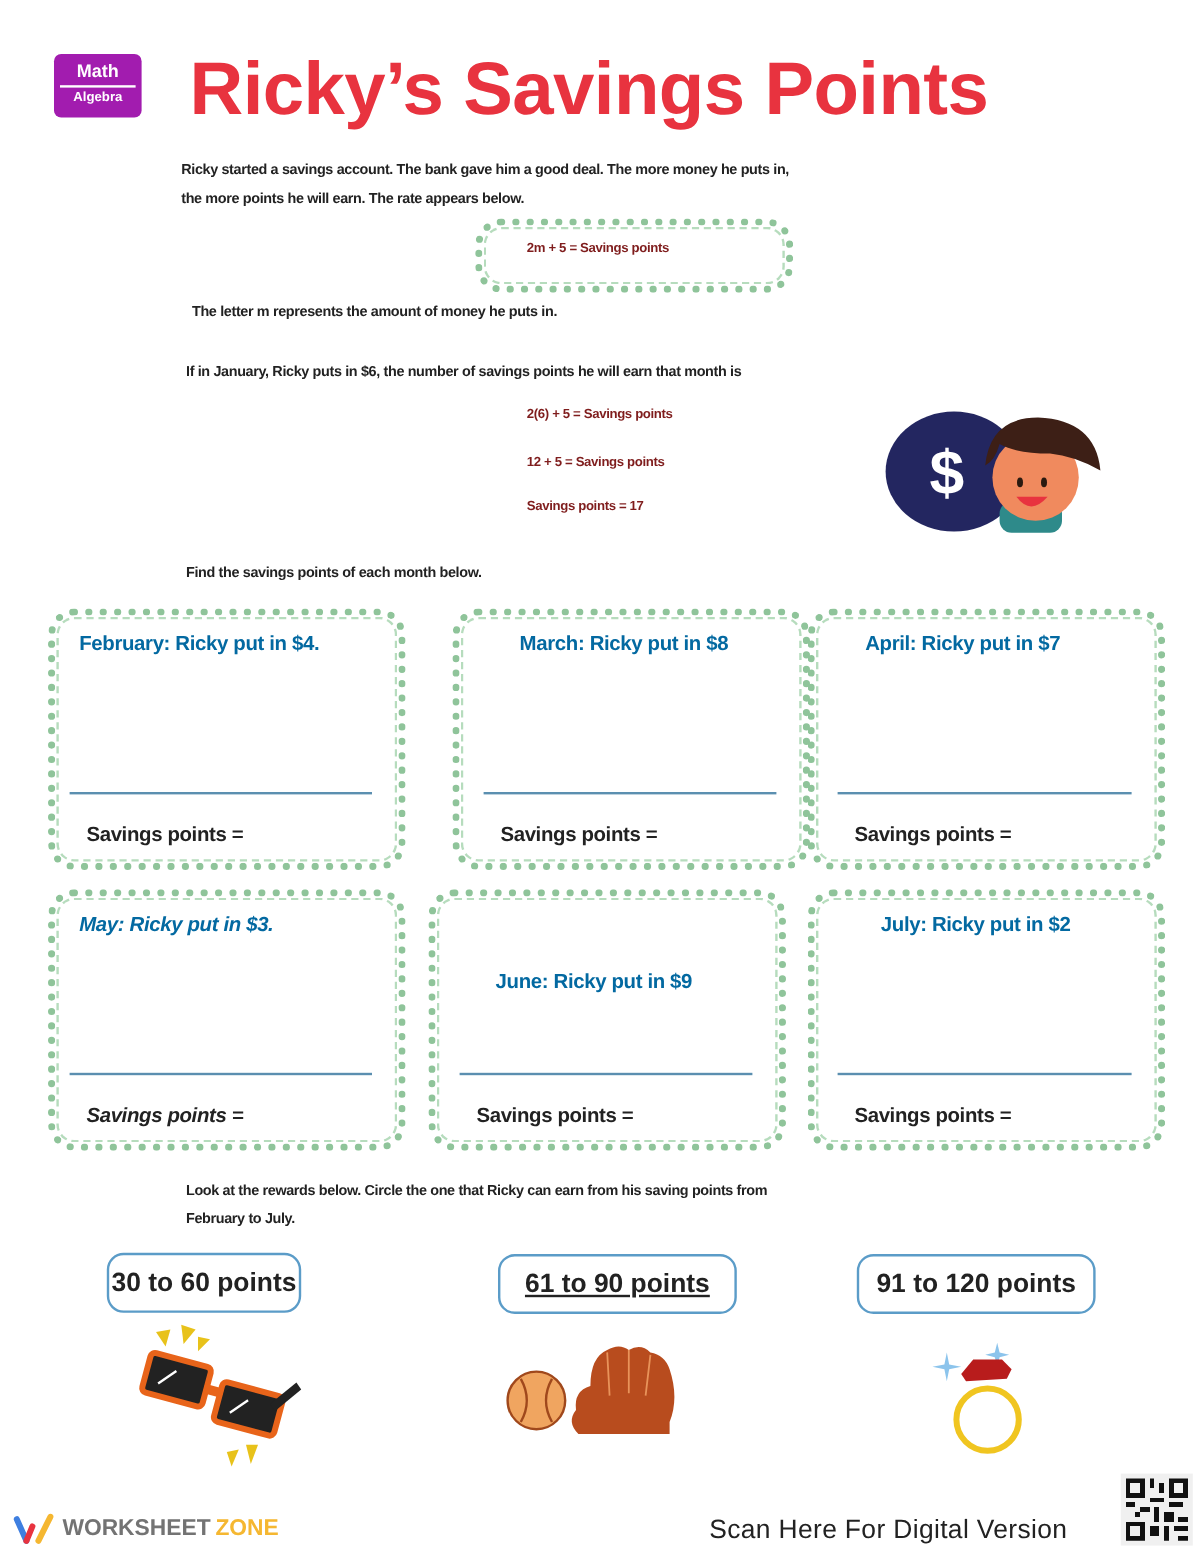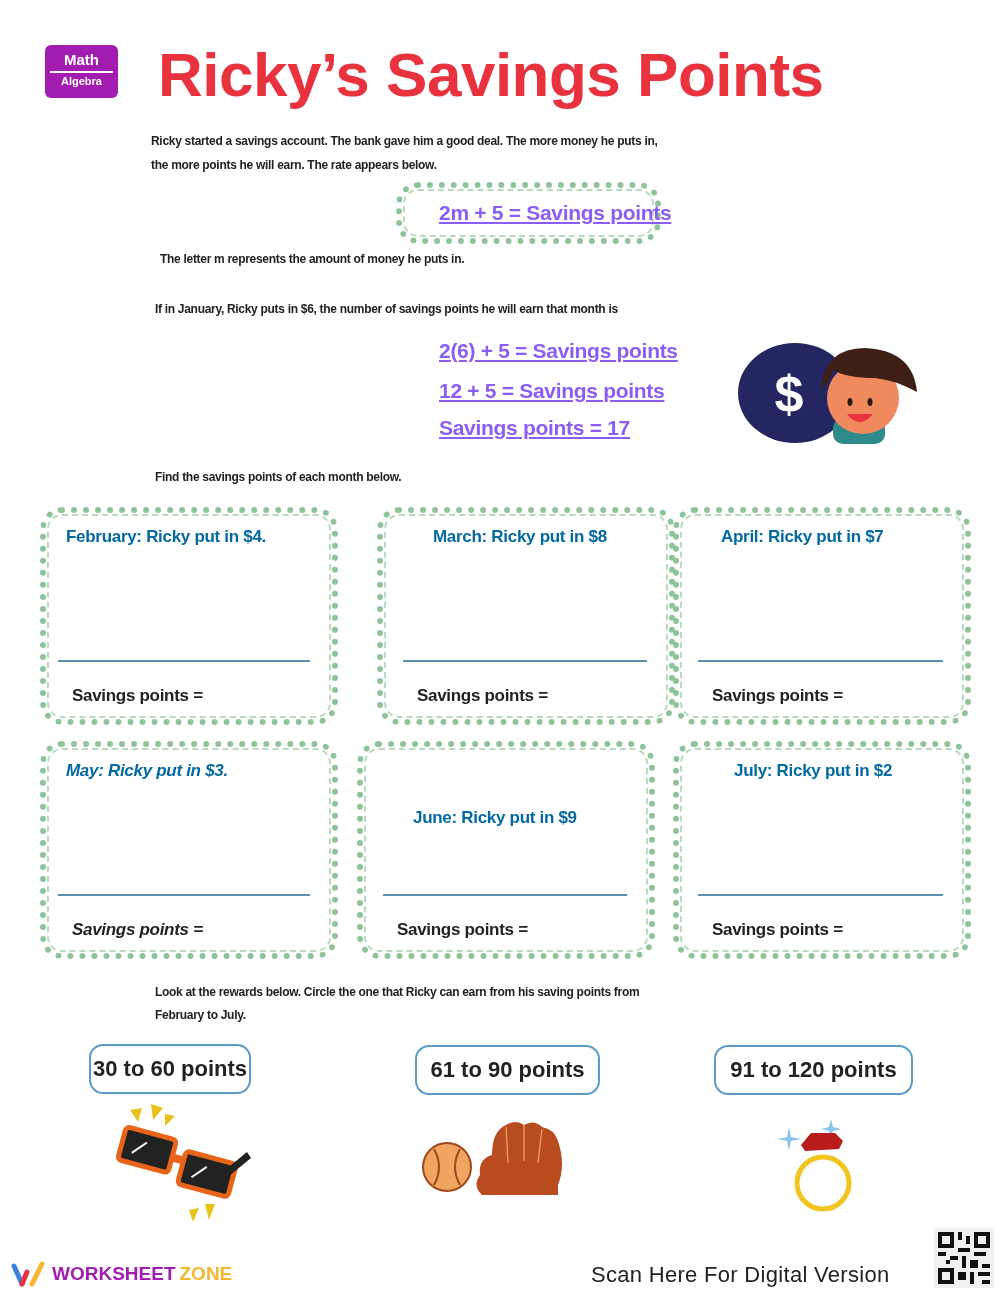--- a/index.html
+++ b/index.html
@@ -10,31 +10,31 @@
   .badge .subject { font-weight: bold; font-size: 15px; margin-top: 6px; display: block; }
   .badge .rule { height: 2px; background: #fff; margin: 3px 5px 2px 5px; }
   .badge .topic { font-weight: bold; font-size: 11px; display: block; }
 
   .title { position: absolute; left: 158px; top: 44px; font-family: "Liberation Sans", sans-serif; font-weight: bold; font-size: 62px; color: #e8333f; letter-spacing: -0.5px; line-height: 1; }
 
   .txt { position: absolute; font-size: 12px; font-weight: bold; line-height: 24px; color: #222; letter-spacing: -0.3px; }
 
   .leaf-border { position: absolute; border-radius: 22px; border: 6px dotted #8fc49a; outline: 2px dashed #b6dcbd; outline-offset: -9px; }
 
-  .eq { position: absolute; font-size: 21px; font-weight: bold; color: #8b5cf6; letter-spacing: -0.3px; text-decoration: underline; }
+  .eq { position: absolute; font-size: 11px; font-weight: bold; color: #7f1d1d; letter-spacing: -0.3px; }
 
   .box { position: absolute; width: 298px; height: 218px; border-radius: 22px; border: 6px dotted #8fc49a; outline: 2px dashed #b6dcbd; outline-offset: -9px; }
   .box .q { position: absolute; top: 14px; font-size: 17px; font-weight: bold; color: #0369a1; letter-spacing: -0.3px; white-space: nowrap; }
   .box .ans-line { position: absolute; left: 12px; right: 22px; top: 147px; height: 2px; background: #5b8fb0; }
   .box .sp { position: absolute; left: 26px; top: 173px; font-size: 17px; font-weight: bold; color: #222; letter-spacing: -0.3px; }
 
   .reward { position: absolute; height: 50px; border: 2px solid #5b9cc8; border-radius: 14px; background: #fff; font-size: 22px; font-weight: bold; color: #222; text-align: center; line-height: 46px; }
 
   .footer-logo { position: absolute; left: 10px; top: 1260px; display: flex; align-items: center; }
-  .footer-logo .word1 { color: #a21caf; font-weight: bold; font-size: 19px; margin-left: 6px; }
+  .footer-logo .word1 { color: #737373; font-weight: bold; font-size: 19px; margin-left: 6px; }
   .footer-logo .word2 { color: #f5b731; font-weight: bold; font-size: 19px; margin-left: 4px; }
   .scan { position: absolute; left: 591px; top: 1262px; font-size: 22px; color: #222; letter-spacing: 0.3px; }
   .qr { position: absolute; left: 934px; top: 1228px; width: 60px; height: 60px; background: #f0f0f0; padding: 4px; }
 </style>
 </head>
 <body>
 
 <div class="badge">
   <span class="subject">Math</span>
   <div class="rule"></div>
@@ -98,21 +98,21 @@
 <div class="box" style="left:673px; top:741px;">
   <div class="q" style="left:55px;">July: Ricky put in $2</div>
   <div class="ans-line" style="left:19px;"></div>
   <div class="sp" style="left:33px;">Savings points  =</div>
 </div>
 
 <div class="txt" style="left:155px; top:980px;">Look at the rewards below.  Circle the one that Ricky can earn from his saving points from</div>
 <div class="txt" style="left:155px; top:1003px;">February to July.</div>
 
 <div class="reward" style="left:89px; top:1044px; width:162px;">30 to 60 points</div>
-<div class="reward" style="left:415px; top:1045px; width:185px;">61 to 90 points</div>
+<div class="reward" style="left:415px; top:1045px; width:199px;text-decoration:underline;">61 to 90 points</div>
 <div class="reward" style="left:714px; top:1045px; width:199px;">91 to 120 points</div>
 
 <svg style="position:absolute; left:105px; top:1100px;" width="150" height="125" viewBox="0 0 150 125">
   <polygon points="25,10 33,22 37,8" fill="#e8c21a"></polygon>
   <polygon points="46,4 48,20 58,8" fill="#e8c21a"></polygon>
   <polygon points="60,14 60,26 70,16" fill="#e8c21a"></polygon>
   <polygon points="114,80 124,90 128,80" fill="#e8c21a"></polygon>
   <polygon points="100,104 104,120 110,104" fill="#e8c21a"></polygon>
   <polygon points="84,110 88,122 94,108" fill="#e8c21a"></polygon>
   <path d="M38 40 L30 30 L24 36 L32 46 Z" fill="#222"></path>

